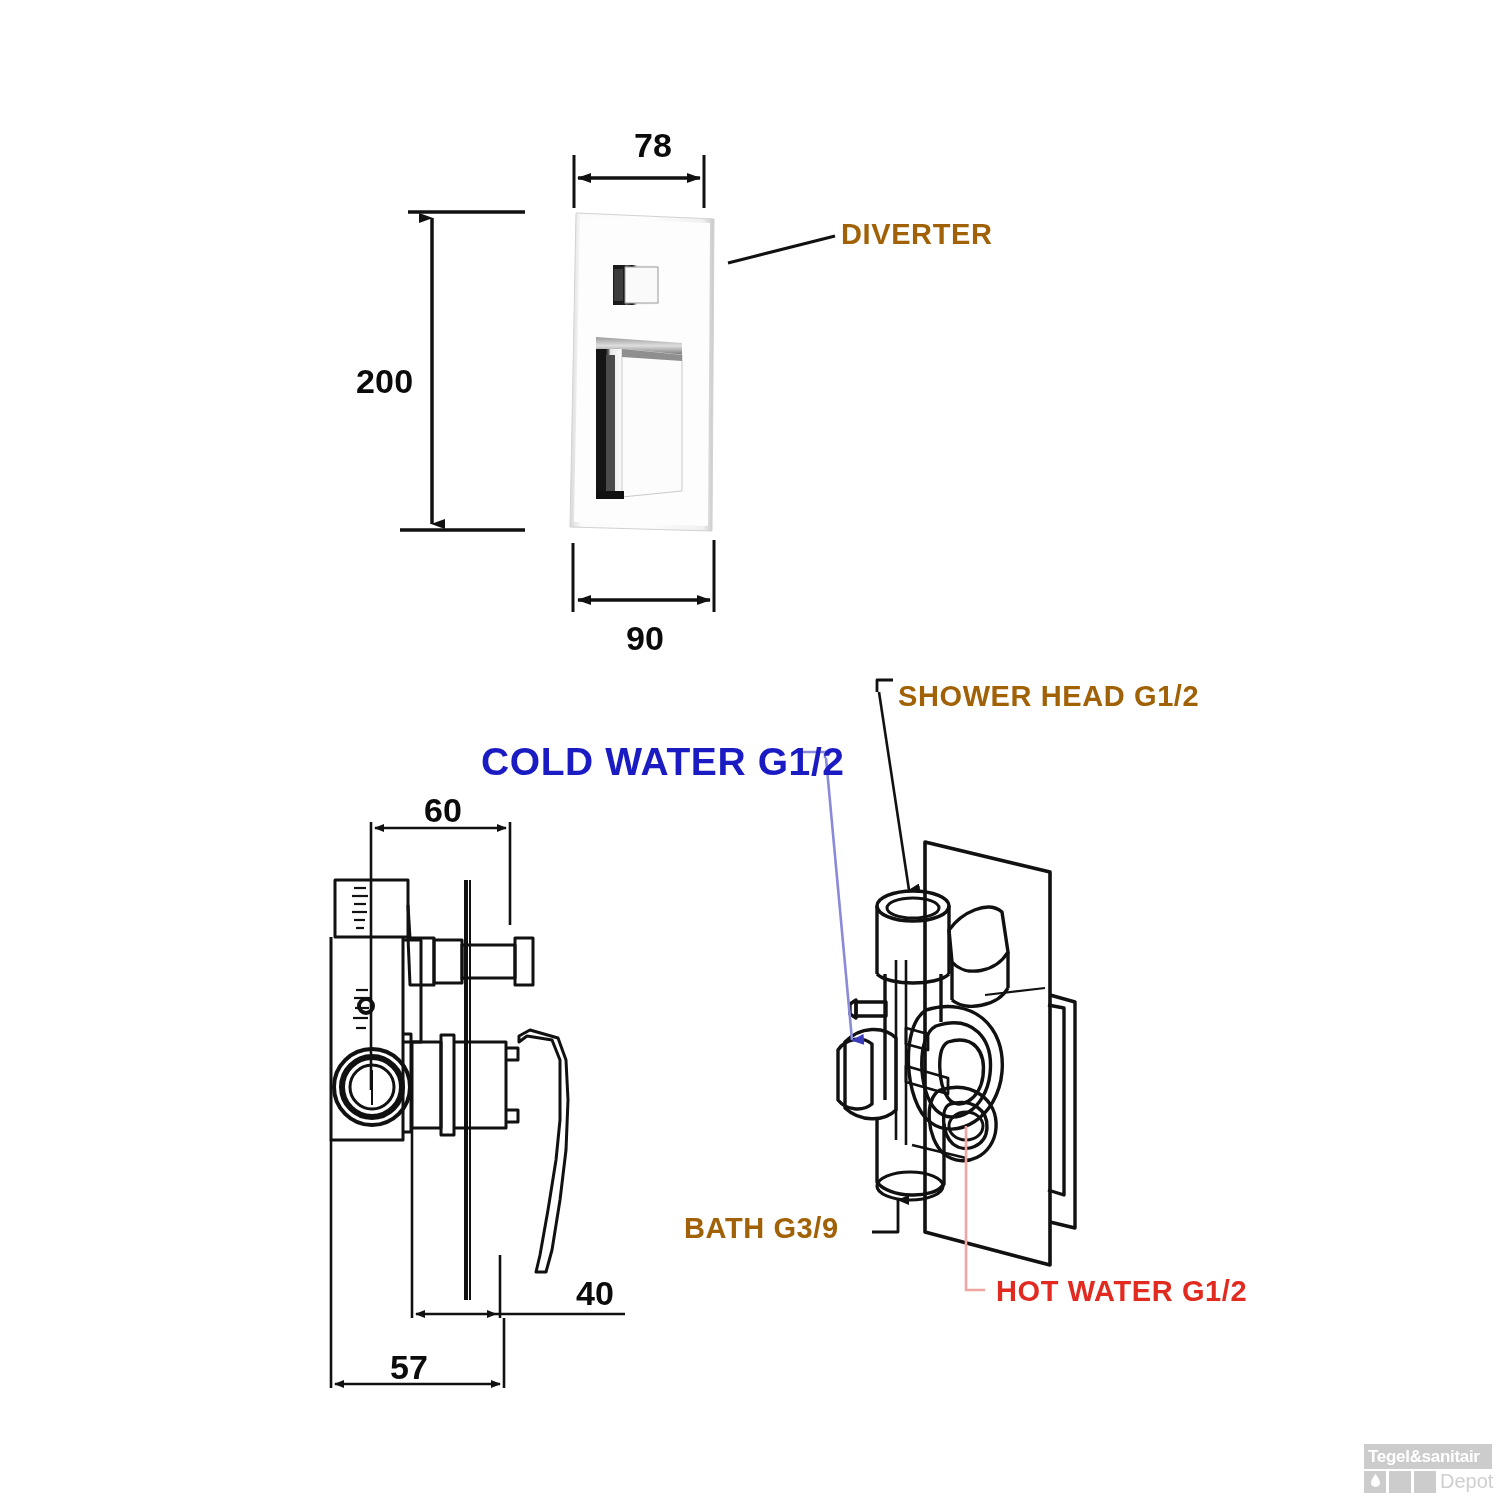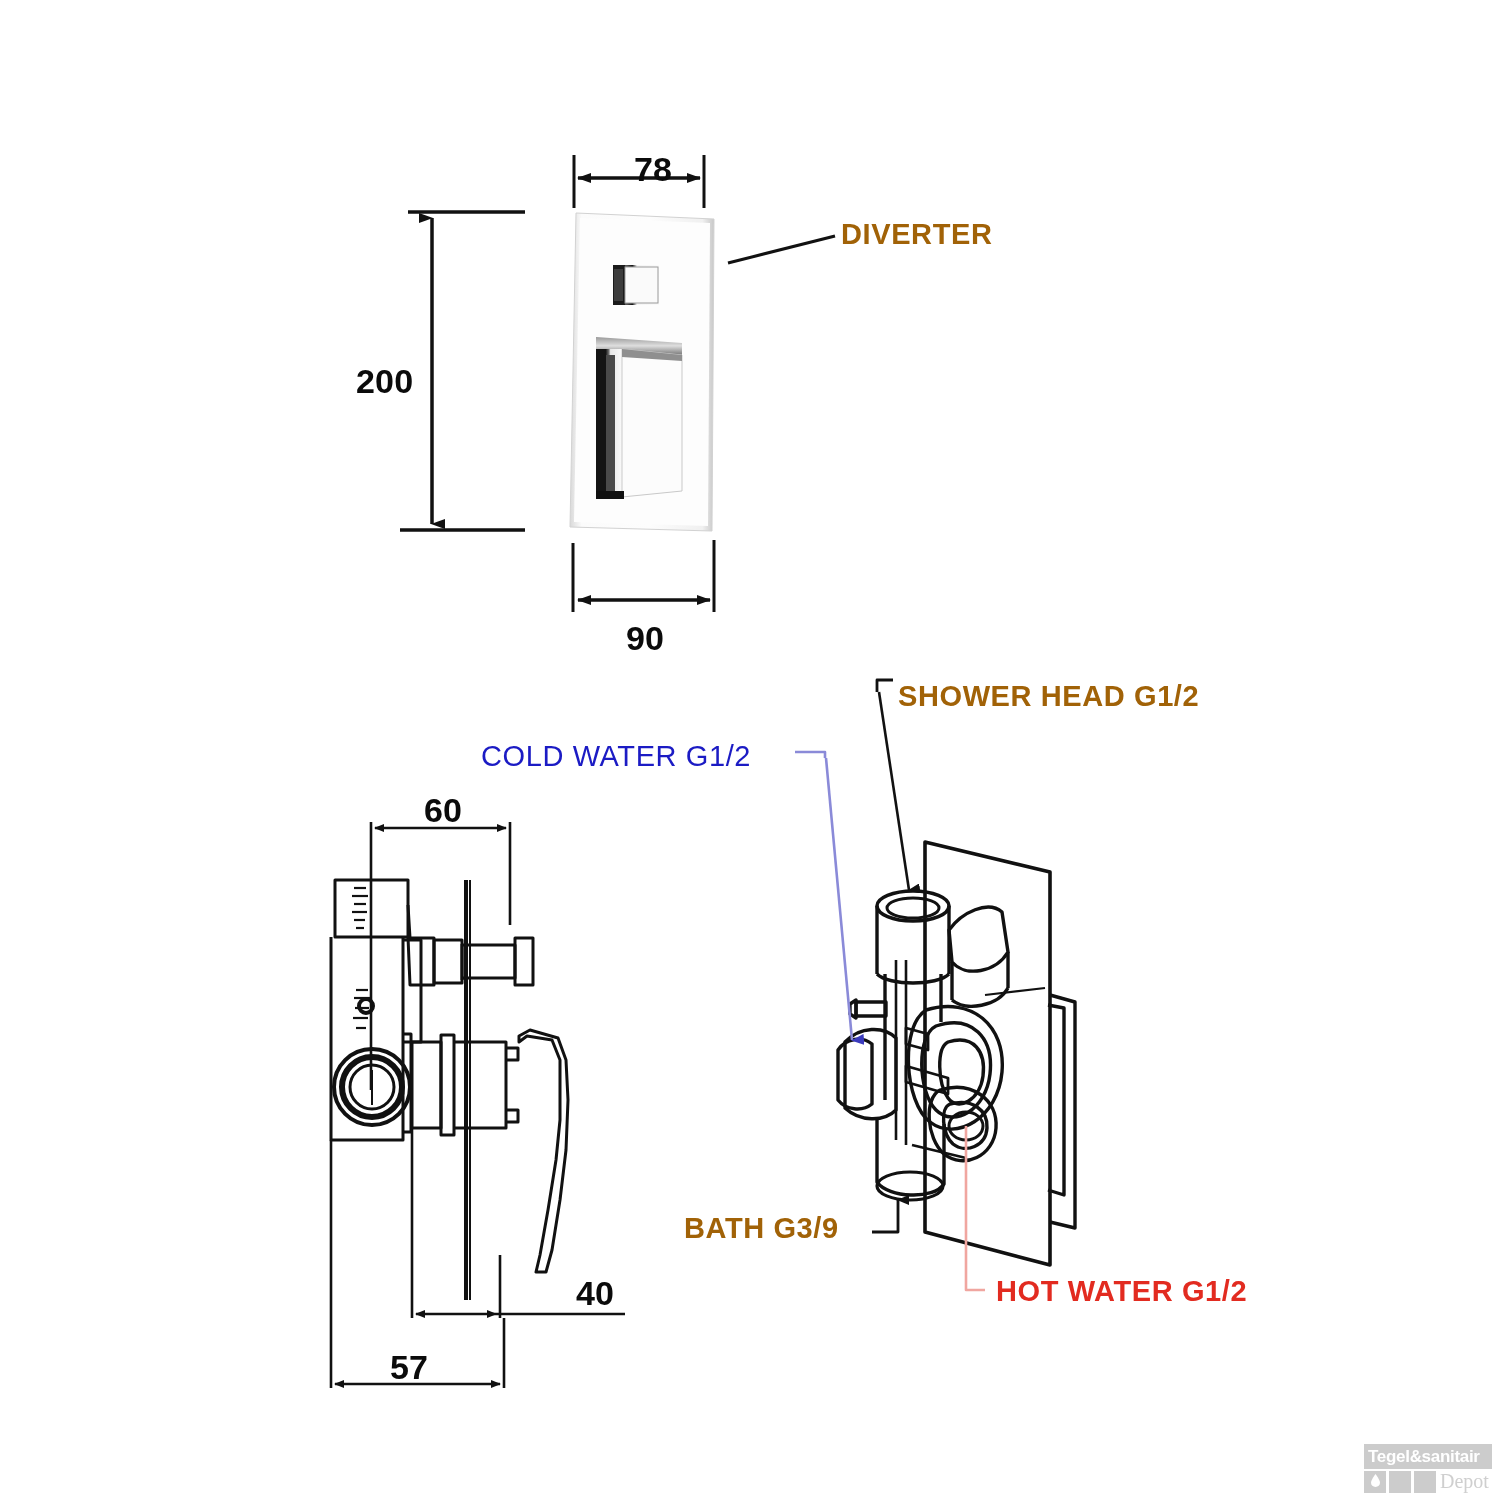--- a/index.html
+++ b/index.html
@@ -35,22 +35,22 @@
     font-weight: bold;
     color: #0b0b0b;
   }
   .callout {
     font-size: 29px;
     font-weight: bold;
     color: #a16207;
     letter-spacing: 0.6px;
   }
   .callout-blue {
-    font-size: 29px;
-    font-weight: normal;
+    font-size: 39px;
+    font-weight: bold;
     color: #1b1bc4;
     letter-spacing: 0.6px;
   }
   .callout-red {
     font-size: 29px;
     font-weight: bold;
     color: #e22b20;
     letter-spacing: 0.6px;
     text-align: center;
   }
@@ -87,21 +87,21 @@
   }
   #wm-sq1 { left: 0px; }
   #wm-sq2 { left: 25px; }
   #wm-sq3 { left: 50px; }
   #wm-depot {
     position: absolute;
     left: 76px;
     top: 26px;
     font-size: 20px;
     color: #cfcfcf;
-    font-family: Liberation Serif, serif;
+    font-family: Liberation Sans, sans-serif;
   }
   #wm-drop {
     position: absolute;
     left: 7px;
     top: 30px;
     width: 9px;
     height: 13px;
   }
   
   #plate-photo {
@@ -359,21 +359,21 @@
     <polygon points="30,128 116,134 116,150 30,146" fill="url(#leverTop)"></polygon>
     <rect x="30" y="140" width="28" height="148" fill="url(#leverGrad)"></rect>
     <rect x="30" y="140" width="10" height="148" fill="#141414"></rect>
     <rect x="40" y="146" width="9" height="136" fill="#4a4a4a"></rect>
     <polygon points="56,140 116,146 116,282 56,288" fill="#fcfcfc" stroke="#c9c9c9" stroke-width="1"></polygon>
     <polygon points="56,140 116,146 116,152 56,148" fill="#8f8f8f"></polygon>
     <rect x="30" y="282" width="28" height="8" fill="#101010"></rect>
   </g>
 </svg>
 
-<div class="lbl dim-num" style="left:634px; top:126px;margin-top:24px;">78</div>
+<div class="lbl dim-num" style="left:634px; top:126px;">78</div>
 
 <div class="lbl dim-num" style="left:356px; top:362px;">200</div>
 
 <div class="lbl dim-num" style="left:626px; top:619px;">90</div>
 
 <div class="lbl dim-num" style="left:424px; top:791px;">60</div>
 
 <div class="lbl dim-num" style="left:576px; top:1274px;">40</div>
 
 <div class="lbl dim-num" style="left:390px; top:1348px;">57</div>

